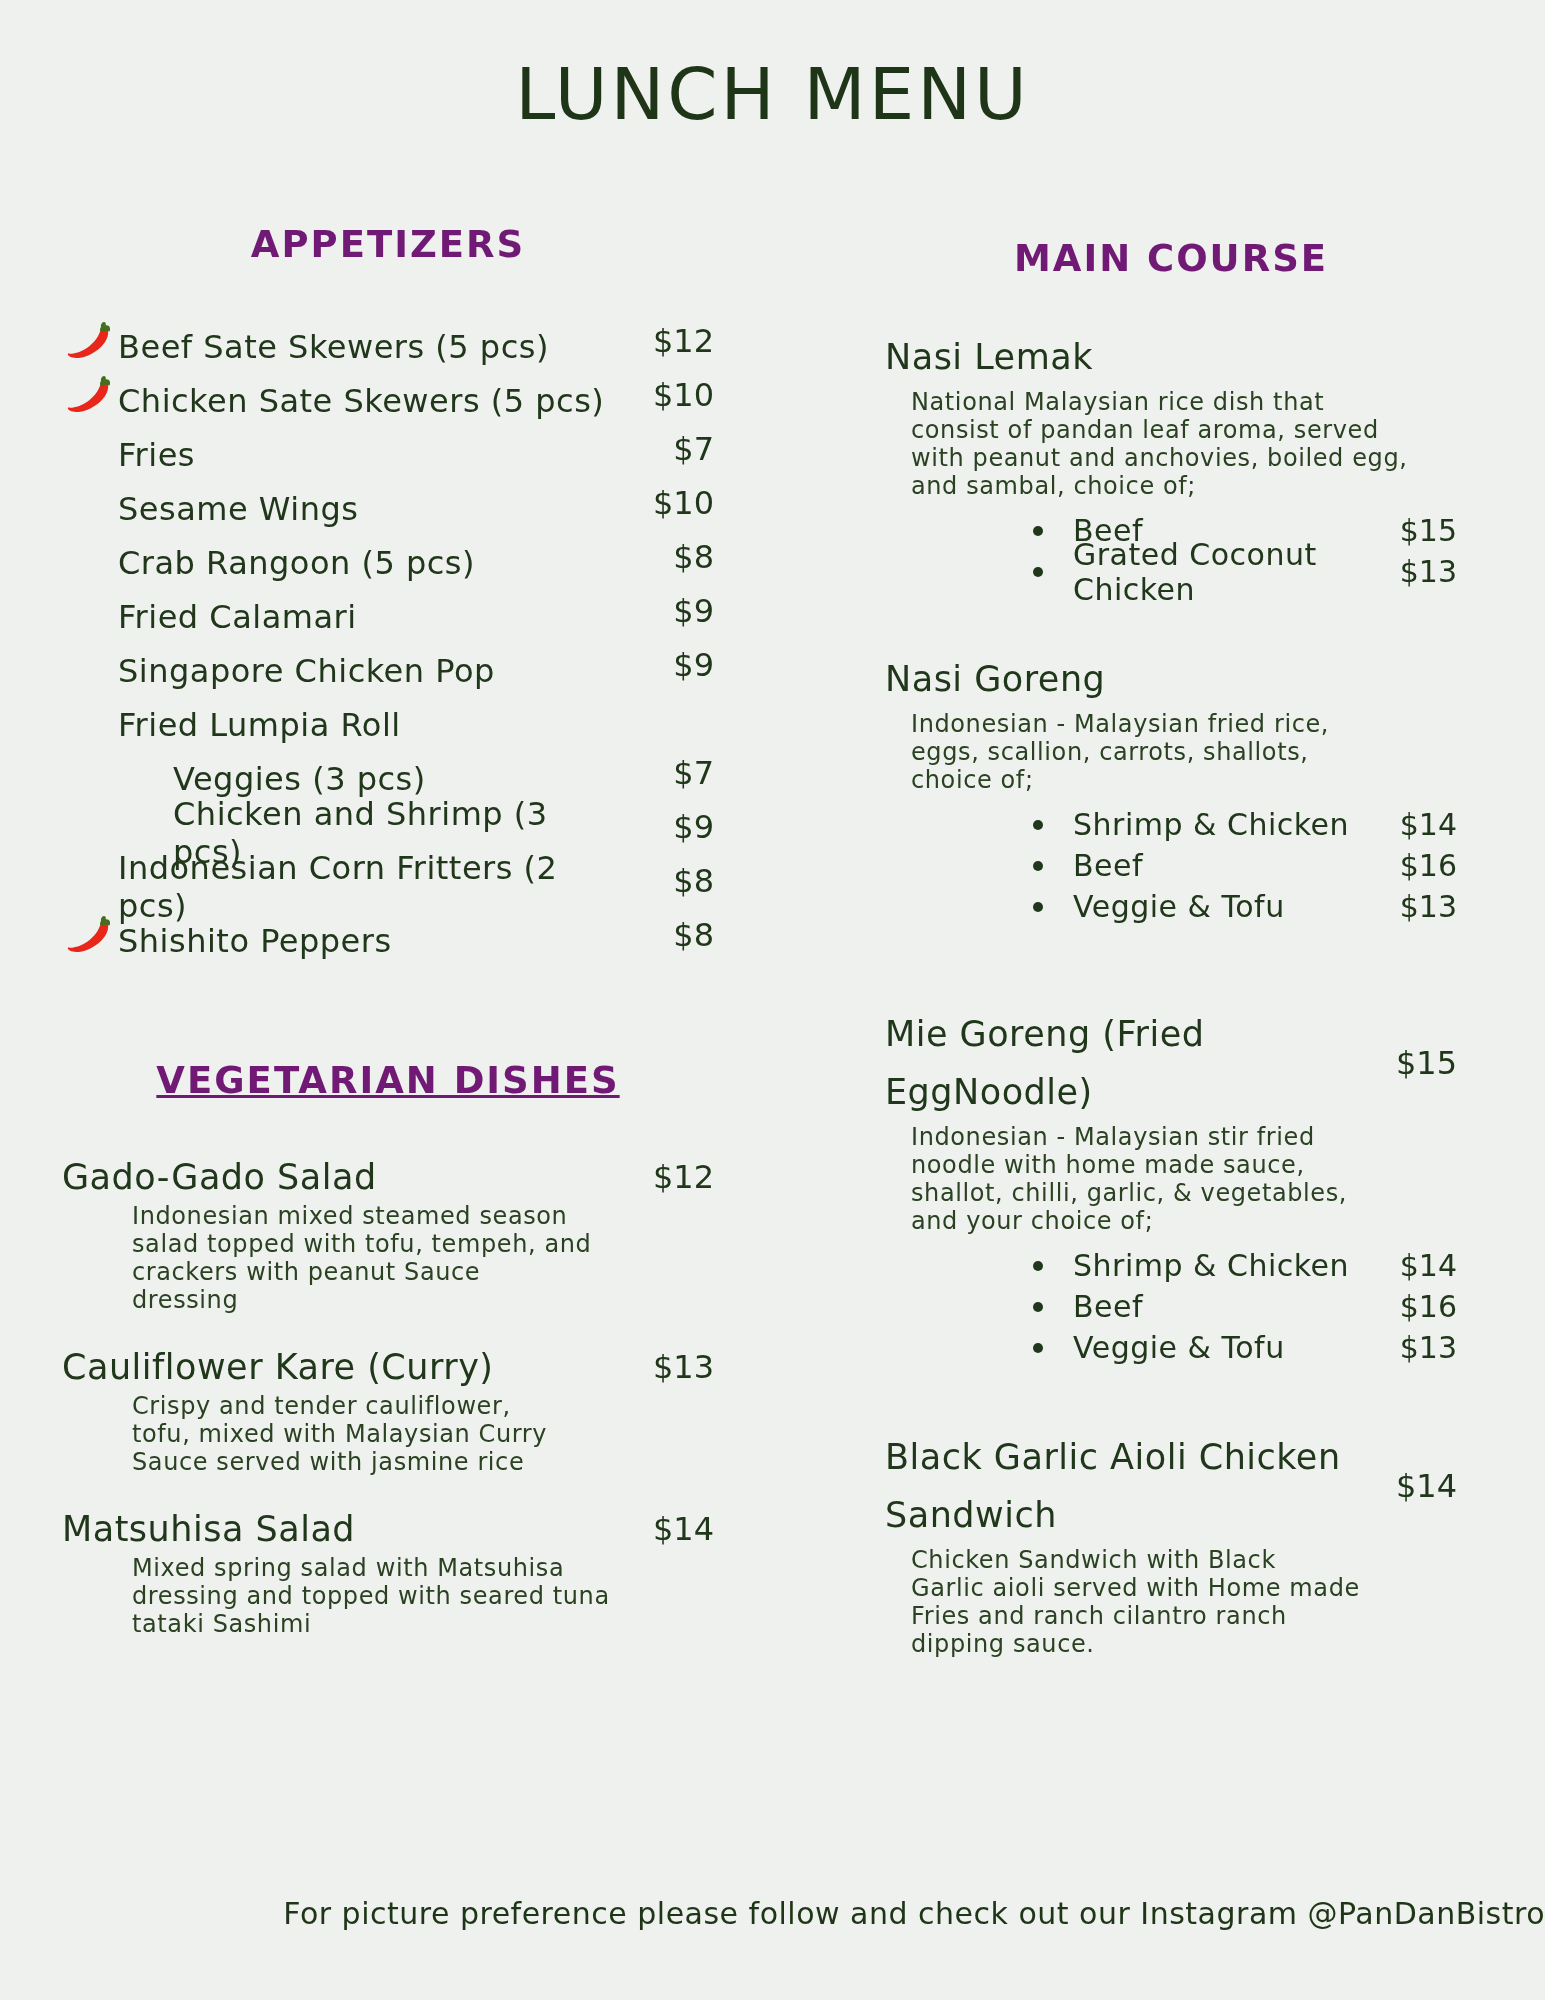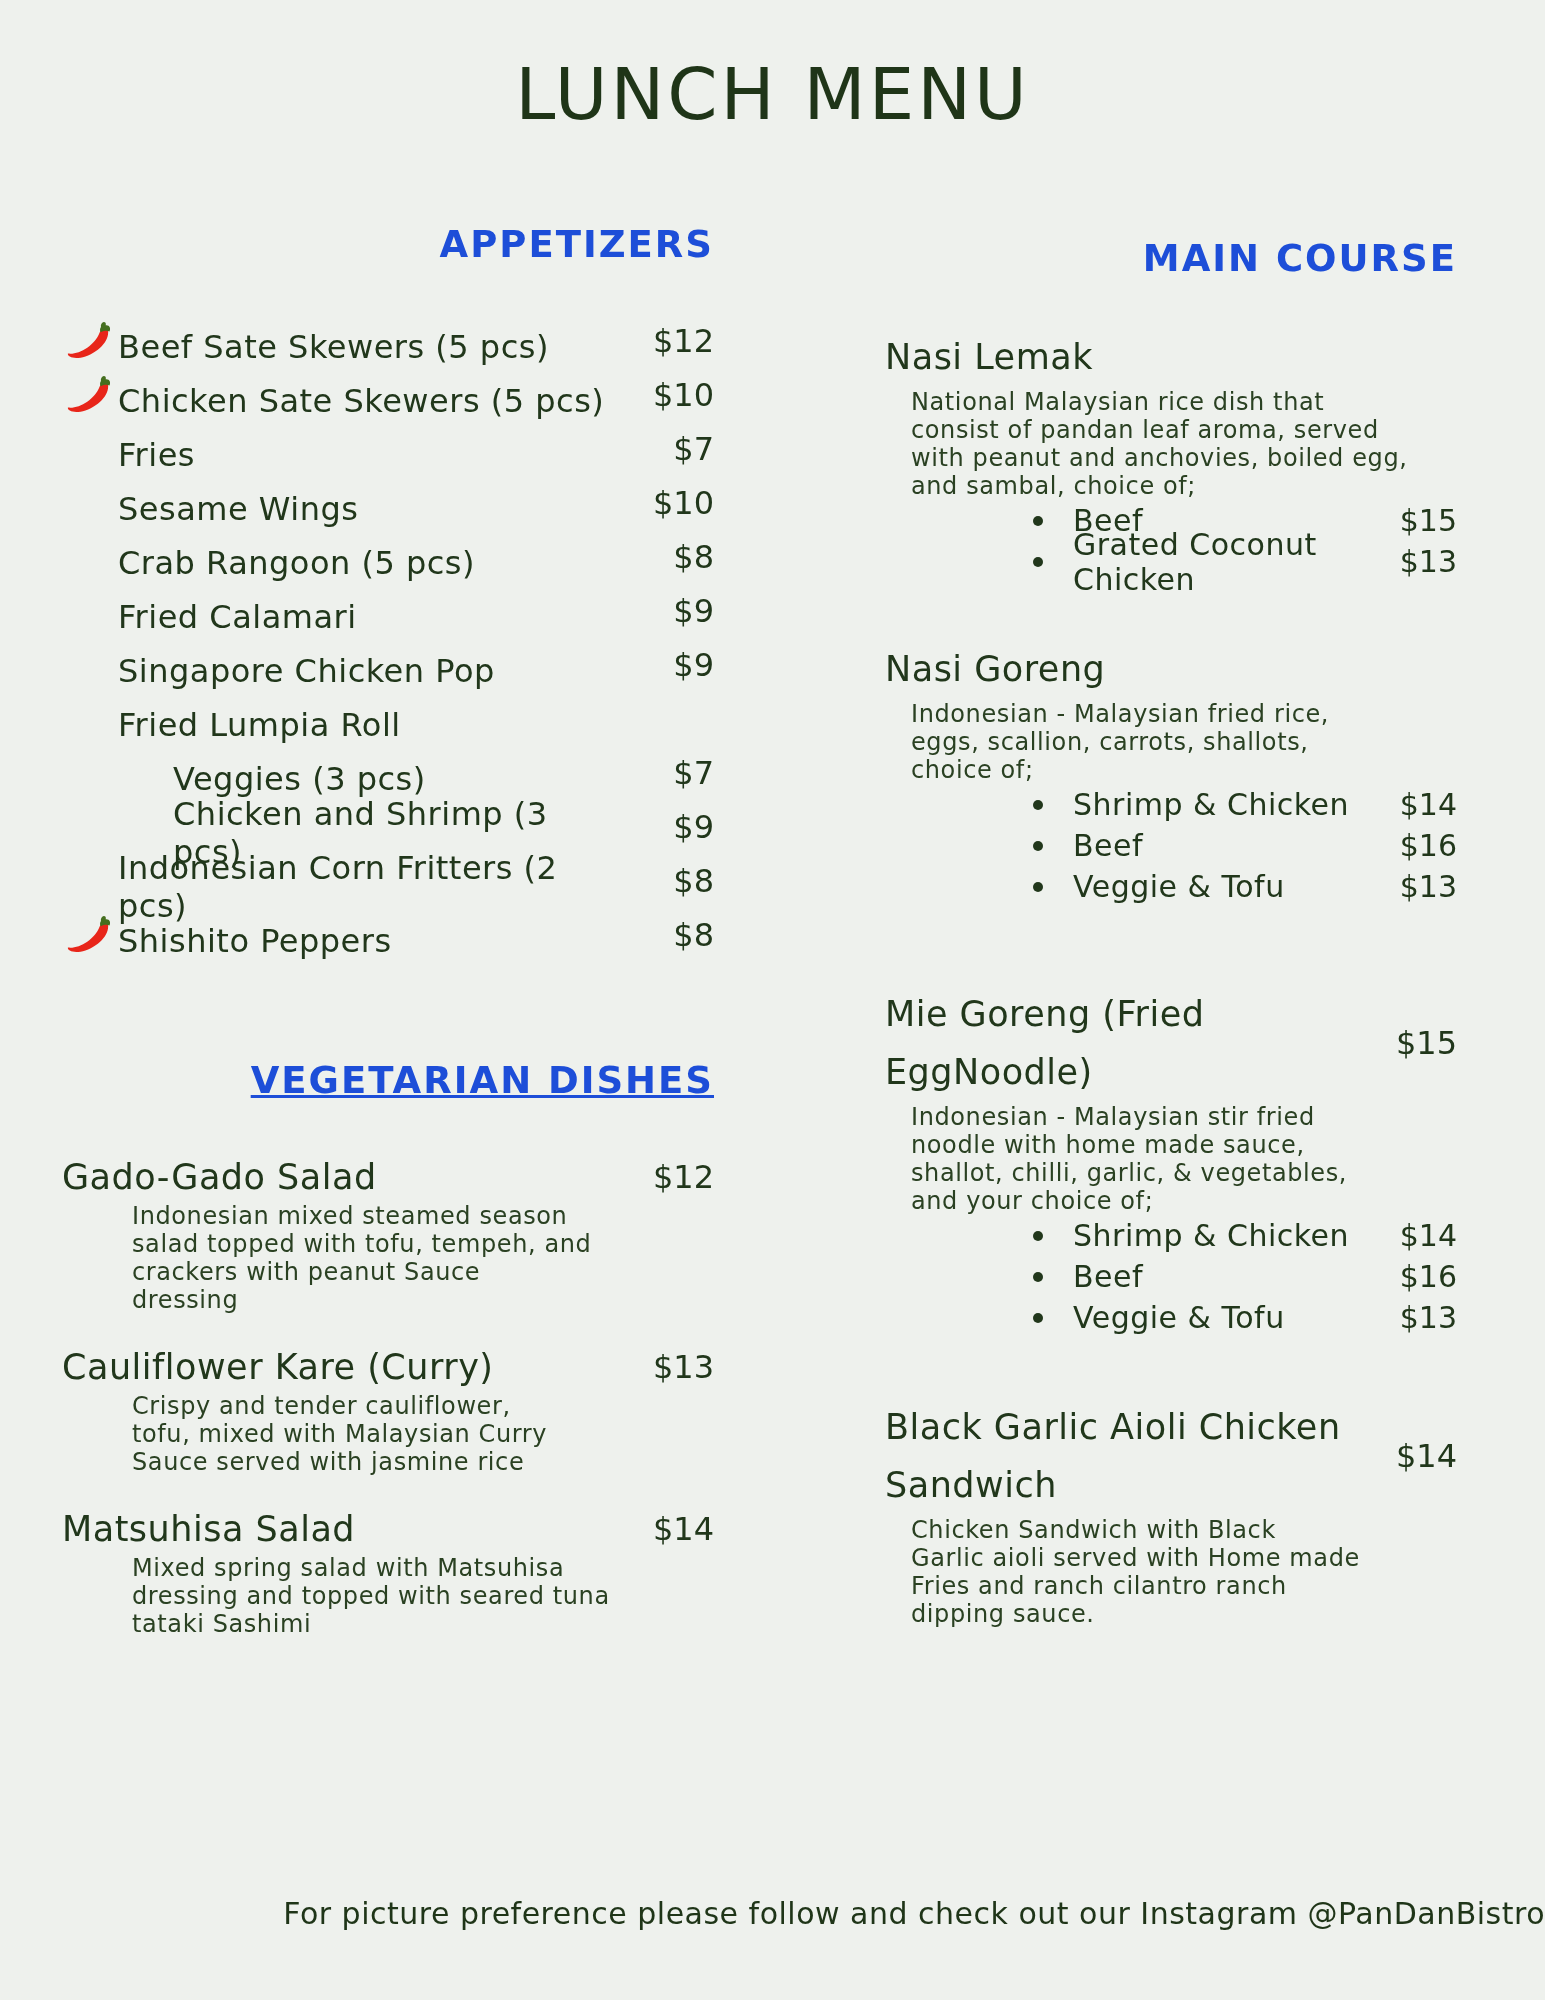--- a/index.html
+++ b/index.html
@@ -15,42 +15,42 @@
   .page-title{
     position:absolute;top:52px;left:0;width:100%;
     text-align:center;font-size:72px;font-weight:400;
     letter-spacing:3px;margin:0;color:#1f3518;
   }
   .col{position:absolute;}
   .col-left{left:62px;top:222px;width:652px;}
   .col-right{left:885px;top:236px;width:572px;}
   .section-heading{
     font-size:37px;font-weight:700;letter-spacing:2px;
-    text-align:right;margin:0 0 46px 0;line-height:46px;color:#1d4ed8;
+    text-align:center;margin:0 0 46px 0;line-height:46px;color:#701a75;
   }
   .veg-heading{margin-top:96px;margin-bottom:50px;text-decoration:underline;}
   
   .app-row{display:flex;align-items:center;height:54px;}
   .icon-cell{flex:0 0 56px;display:flex;align-items:center;}
   .app-row.indent .icon-cell{margin-left:55px;}
   .item-name{flex:1;font-size:32px;letter-spacing:0.5px;white-space:pre-line;line-height:1.2;margin-top:12px;}
   .item-price{flex:0 0 92px;text-align:right;font-size:32px;}
   .chili{width:52px;height:38px;transform:rotate(-6deg);}
   
   .dish{margin-top:30px;}
   .dish-head{display:flex;align-items:center;}
   .dish-name{flex:1;font-size:35px;line-height:58px;letter-spacing:0.5px;white-space:pre-line;}
   .dish-price{flex:0 0 92px;text-align:right;font-size:32px;line-height:58px;}
   .dish-desc{
     margin:2px 0 0 70px;font-size:24px;line-height:28px;
     letter-spacing:0.6px;white-space:pre-line;color:#2a4122;
   }
   .col-right .dish-desc{margin-left:26px;}
   
-  .options{}
+  .options{margin-top:10px;}
   .opt-row{display:flex;align-items:center;height:41px;padding-left:148px;}
   .bullet{flex:0 0 10px;width:10px;height:10px;border-radius:50%;background:#21371b;margin-right:30px;}
   .opt-label{flex:1;font-size:30px;letter-spacing:0.5px;}
   .opt-price{flex:0 0 92px;text-align:right;font-size:30px;}
   
   .mc-block-1{margin-top:0px;}
   .mc-block-2{margin-top:58px;}
   .mc-block-3{margin-top:78px;}
   .mc-block-4{margin-top:60px;}
   .veg-block{}

